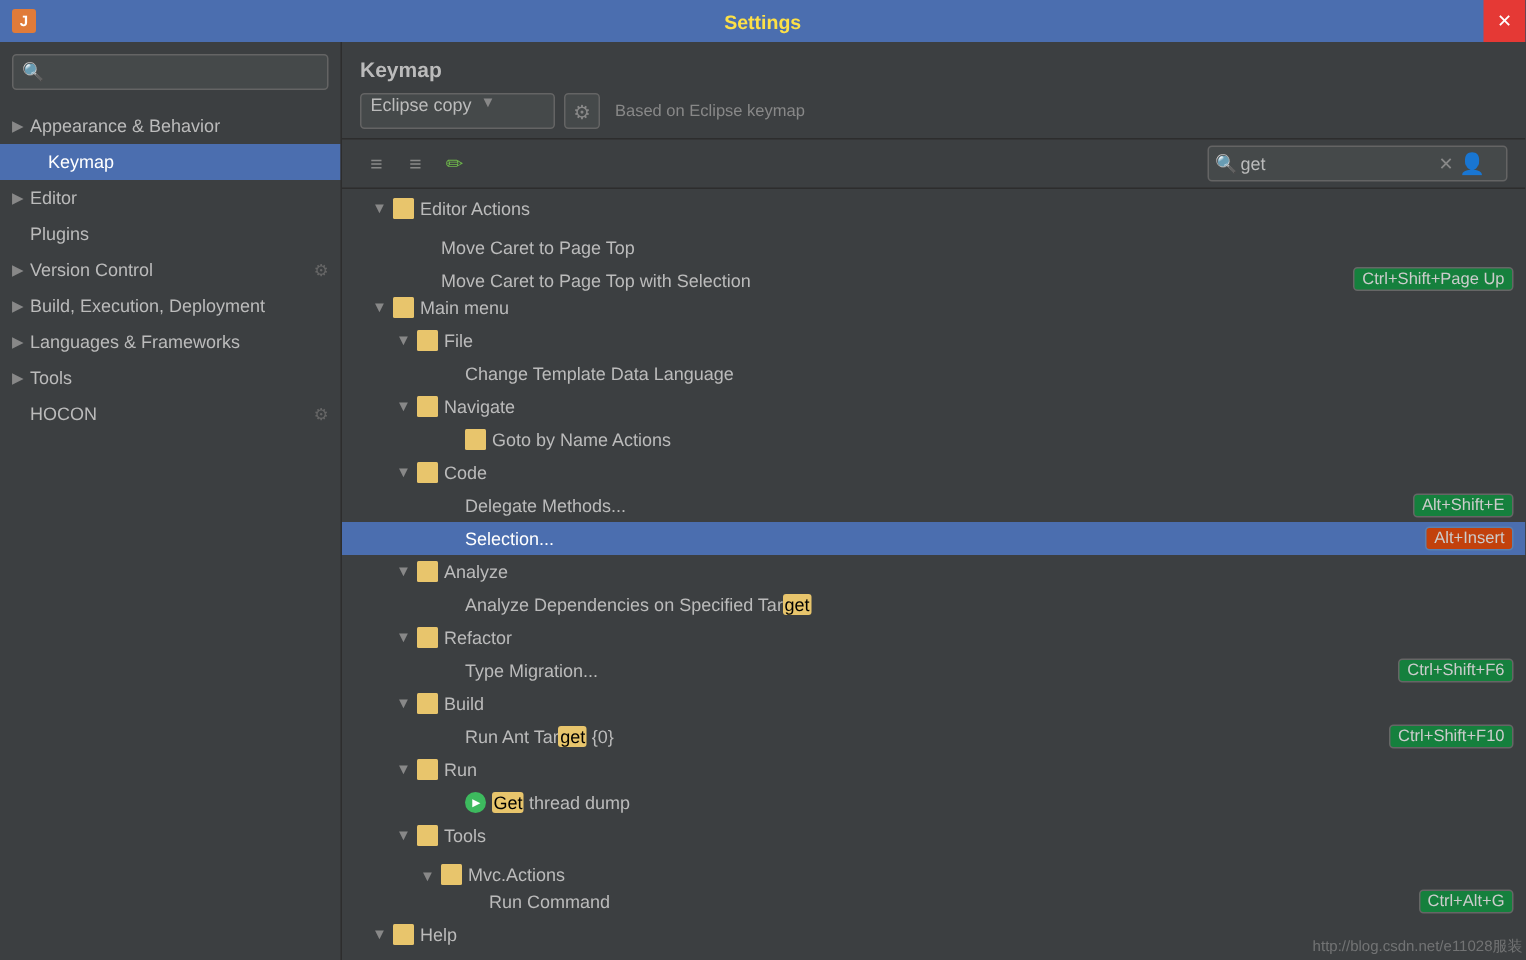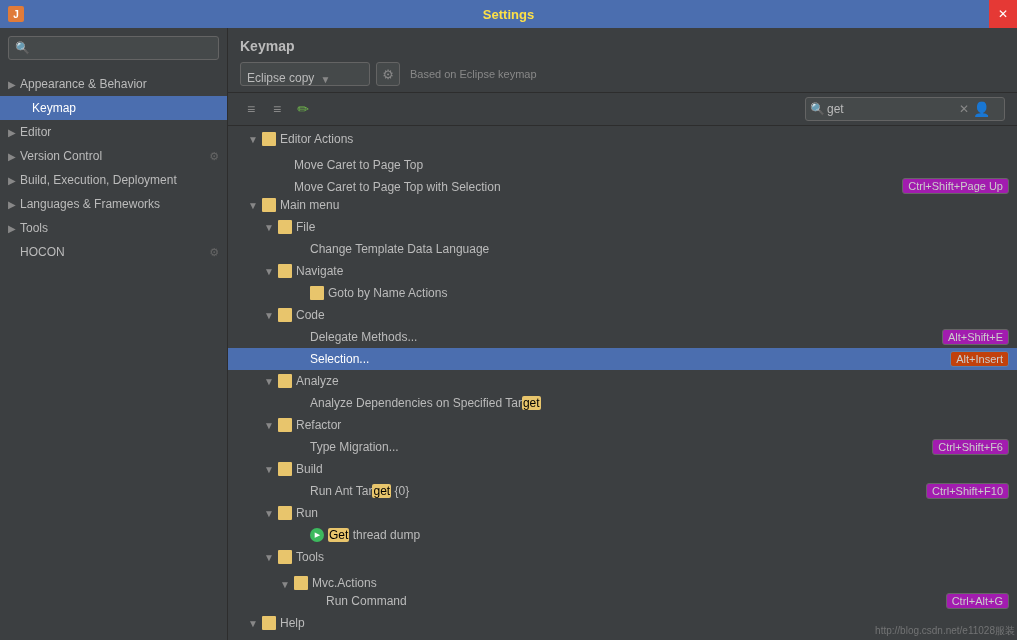--- a/index.html
+++ b/index.html
@@ -128,21 +128,21 @@
       display: flex;
       align-items: center;
       gap: 6px;
     }
     .keymap-dropdown {
       background: #45494a;
       border: 1px solid #646464;
       border-radius: 3px;
       height: 24px;
       display: flex;
-      align-items: flex-end;
+      align-items: flex-start;
       padding: 0 6px;
       gap: 6px;
       cursor: pointer;
       min-width: 130px;
     }
     .keymap-dropdown span { font-size: 12px; color: #bbbbbb; }
     .keymap-dropdown .arrow { color: #888; font-size: 10px; }
     .keymap-gear {
       width: 24px; height: 24px;
       background: #45494a;
@@ -229,21 +229,21 @@
       width: 14px; height: 14px;
       background: #3dba5e;
       border-radius: 50%;
       margin-right: 4px;
       flex-shrink: 0;
       display: flex; align-items: center; justify-content: center;
     }
     .run-icon::after { content: '▶'; color: white; font-size: 7px; margin-left: 1px; }
     .tree-label { font-size: 12px; flex: 1; }
     .shortcut-badge {
-      background: #a21caf;
+      background: #15803d;
       border: 1px solid #666;
       border-radius: 3px;
       padding: 1px 5px;
       font-size: 11px;
       color: #cccccc;
       margin-left: auto;
       flex-shrink: 0;
     }
     .tree-row.selected .shortcut-badge {
       background: #c2410c;
@@ -295,20 +295,24 @@
       <div class="nav-item active nav-item-indent">
         <span class="chevron"></span>
         <span class="label">Keymap</span>
       </div>
 
       <div class="nav-item nav-item-parent">
         <span class="chevron">▶</span>
         <span class="label">Editor</span>
       </div>
 
+      <div class="nav-item">
+        <span class="chevron"></span>
+        <span class="label">Plugins</span>
+      </div>
 
       <div class="nav-item nav-item-parent">
         <span class="chevron">▶</span>
         <span class="label">Version Control</span>
         <span class="nav-gear">⚙</span>
       </div>
 
       <div class="nav-item nav-item-parent">
         <span class="chevron">▶</span>
         <span class="label">Build, Execution, Deployment</span>

